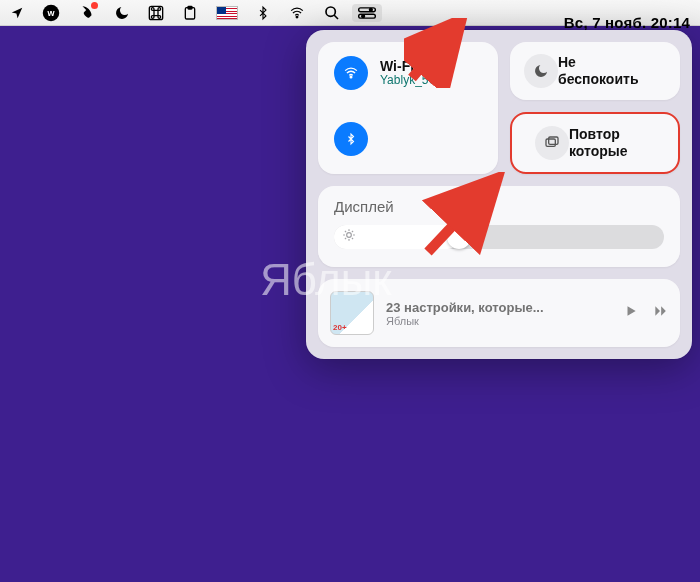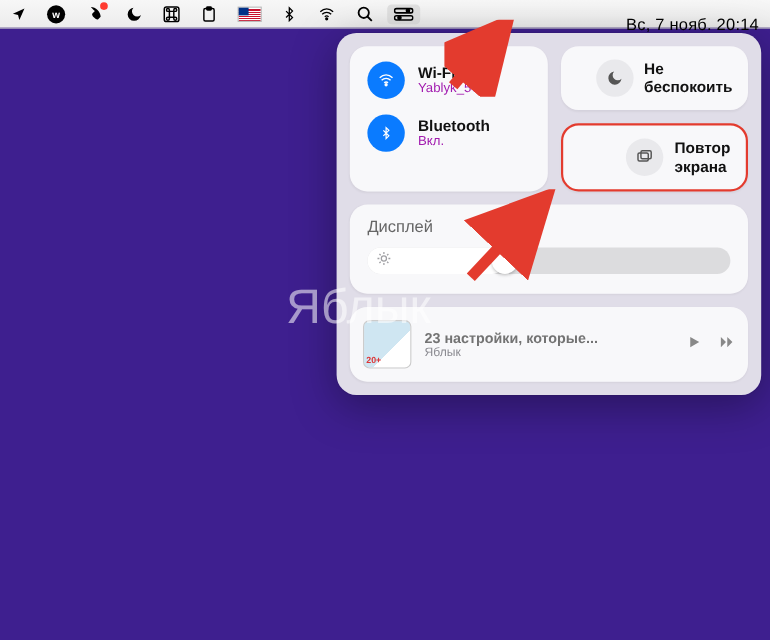--- a/index.html
+++ b/index.html
@@ -18,21 +18,21 @@
     display: flex;
     align-items: center;
     padding: 0 10px;
     font-size: 14px;
     color: #000;
     gap: 18px;
   }
   .menubar .status-item { display: flex; align-items: center; }
   .menubar .spacer { flex: 1; }
   .menubar svg { display: block; }
-  .clock { font-weight: 400; font-size: 15px; letter-spacing: 0.2px; margin-top: 20px; }
+  .clock { font-weight: 700; font-size: 15px; letter-spacing: 0.2px; margin-top: 20px; }
 
   .cc-selected {
     background: #e0e0e0;
     padding: 2px 6px;
     border-radius: 4px;
     margin: -2px -6px;
   }
 
   .control-center {
     position: absolute;
@@ -52,50 +52,48 @@
   .card {
     background: rgba(255,255,255,0.78);
     border-radius: 16px;
     box-shadow: 0 1px 2px rgba(0,0,0,0.05);
   }
   .conn-card {
     flex: 1;
     padding: 14px 16px;
     display: flex;
     flex-direction: column;
-    gap: 14px;
+    gap: 32px;
   }
   .side-col {
     width: 170px;
     display: flex;
     flex-direction: column;
     gap: 12px;
   }
   .tile {
     background: rgba(255,255,255,0.78);
     border-radius: 16px;
     padding: 12px 14px;
     display: flex;
     align-items: center;
-    gap: 10px;
     box-shadow: 0 1px 2px rgba(0,0,0,0.05);
     flex: 1;
-    justify-content: flex-end;
   }
   .tile.highlighted { border: 2px solid #e33b2e; padding-left: 23px; }
   .conn-item { display: flex; align-items: center; gap: 12px; }
   .icon-circle {
     width: 34px; height: 34px; border-radius: 50%;
     display: flex; align-items: center; justify-content: center;
     flex-shrink: 0;
   }
   .icon-circle.blue { background: #0a7bff; color: #fff; }
   .conn-text { display: flex; flex-direction: column; line-height: 1.15; }
   .conn-title { font-size: 14px; font-weight: 600; color: #111; }
-  .conn-sub { font-size: 12px; color: #a21caf; }
+  .conn-sub { font-size: 12px; color: #0f766e; }
   .tile-icon {
     width: 34px; height: 34px; border-radius: 50%;
     background: #e9e9ec;
     display: flex; align-items: center; justify-content: center;
     color: #555; flex-shrink: 0;
   }
   .tile-label { font-size: 14px; font-weight: 600; color: #111; line-height: 1.2; }
 
   .slider-card {
     padding: 12px 16px 18px 16px;
@@ -273,24 +271,20 @@
           <span class="conn-title">Wi-Fi</span>
           <span class="conn-sub">Yablyk_5G</span>
         </span>
       </div>
       <div class="conn-item">
         <span class="icon-circle blue">
           <svg width="12" height="18" viewBox="0 0 24 24" fill="none" stroke="#fff" stroke-width="2.2">
               <path d="M7 7l10 10-5 5V2l5 5L7 17"></path>
             </svg>
         </span>
-        <span class="conn-text">
-          <span class="conn-title">Bluetooth</span>
-          <span class="conn-sub">Вкл.</span>
-        </span>
       </div>
     </div>
 
     <div class="side-col">
       <div class="tile">
         <span class="tile-icon">
           <svg width="16" height="16" viewBox="0 0 24 24" fill="#555">
               <path d="M21 13A9 9 0 1111 3a7 7 0 0010 10z"></path>
             </svg>
         </span>
@@ -301,21 +295,21 @@
       </div>
       <div class="tile highlighted">
         <span class="tile-icon">
           <svg width="18" height="16" viewBox="0 0 24 24" fill="none" stroke="#555" stroke-width="2">
               <rect x="3" y="6" width="14" height="11" rx="2"></rect>
               <rect x="7" y="3" width="14" height="11" rx="2"></rect>
             </svg>
         </span>
         <span class="tile-label">
           <span>Повтор</span><br>
-          <span>экрана</span>
+          <span>которые</span>
         </span>
       </div>
     </div>
   </div>
 
   <div class="card slider-card">
     <span class="slider-title">Дисплей</span>
     <div class="slider-track">
       <div class="slider-fill" id="display-fill" style="width: 38%;"></div>
       <span class="left-glyph">

